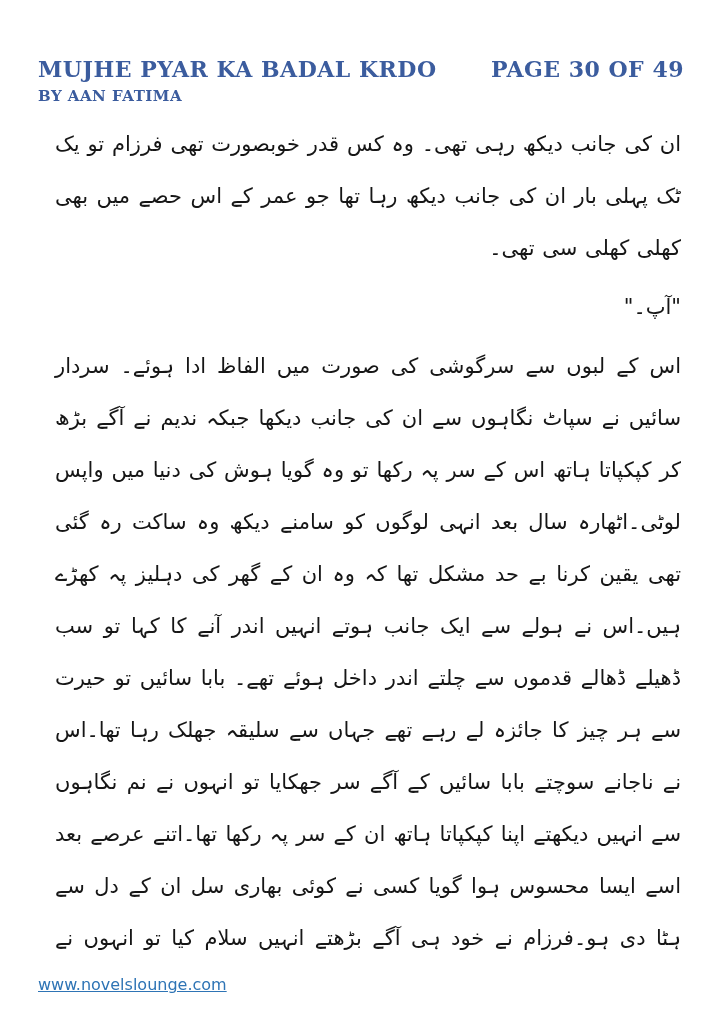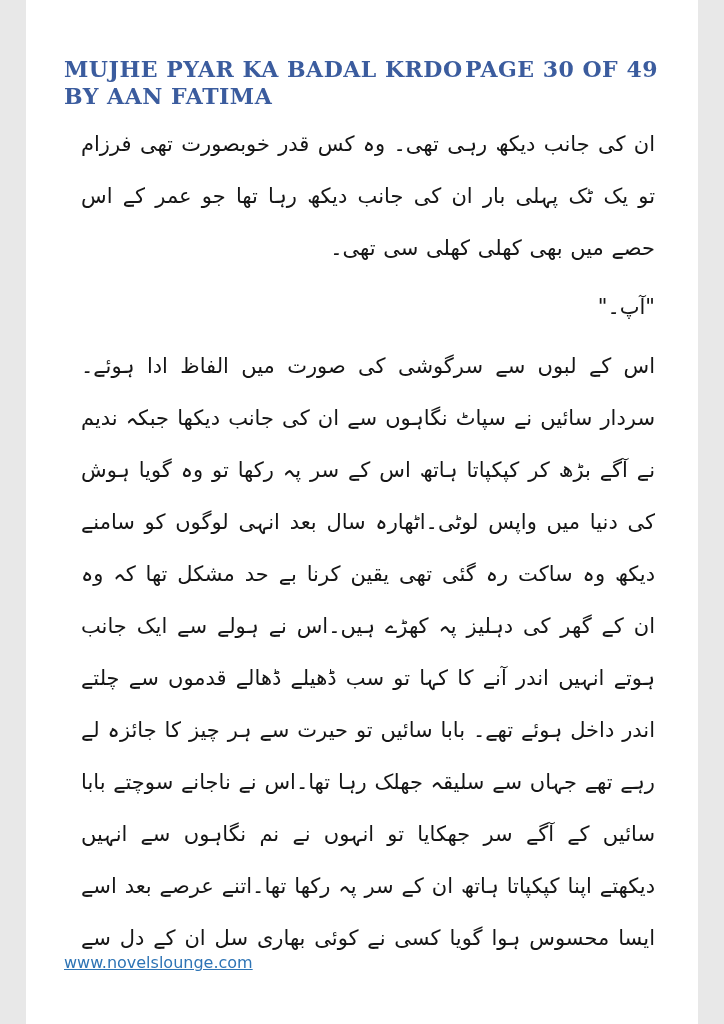--- a/index.html
+++ b/index.html
@@ -5,39 +5,39 @@
   :root{
     --header-blue:#3B5C9E;
     --link-blue:#2E74B5;
     --ink:#161616;
     --paper:#FFFFFF;
   }
   *{margin:0;padding:0;box-sizing:border-box;}
   html,body{background:#e8e8e8;}
   .page{
     position:relative;
-    width:672px;height:1024px;
+    width:724px;height:1024px;
     margin:0 auto;
     background:var(--paper);
     overflow:hidden;
     font-family:"DejaVu Sans",sans-serif;
   }
   
   .hdr{
     padding:40px 40px 0 38px;
     color:var(--header-blue);
     font-family:"DejaVu Serif","Liberation Serif",serif;
     font-weight:bold;
   }
   .hdr-row{
     display:flex;justify-content:space-between;align-items:baseline;
   }
   .hdr-title{font-size:22px;letter-spacing:.5px;line-height:26px;white-space:nowrap;}
   .hdr-page{font-size:22px;letter-spacing:.5px;white-space:nowrap;margin-top:16px;}
-  .hdr-author{font-size:22px;letter-spacing:.5px;line-height:24px;margin-top:2px;}
+  .hdr-author{font-size:15px;letter-spacing:.5px;line-height:24px;margin-top:2px;}
   
   .body-text{
     direction:rtl;
     height:842px;
     overflow:hidden;
     padding:10px 43px 0 55px;
     color:var(--ink);
     font-family:"DejaVu Sans",sans-serif;
     font-size:21px;
     line-height:52px;
@@ -48,21 +48,21 @@
     margin-bottom:7px;
     word-spacing:1px;
   }
   .dialog{
     text-align:right;
     text-align-last:right;
   }
   
   .ftr{
     position:absolute;
-    left:38px;top:952px;
+    left:38px;top:974px;
   }
   .ftr-link{
     display:inline-block;
     color:var(--link-blue);
     font-family:"DejaVu Sans","Liberation Sans",sans-serif;
     font-size:16px;
     text-decoration:underline;
     line-height:22px;
   }
   .ftr-rights{

